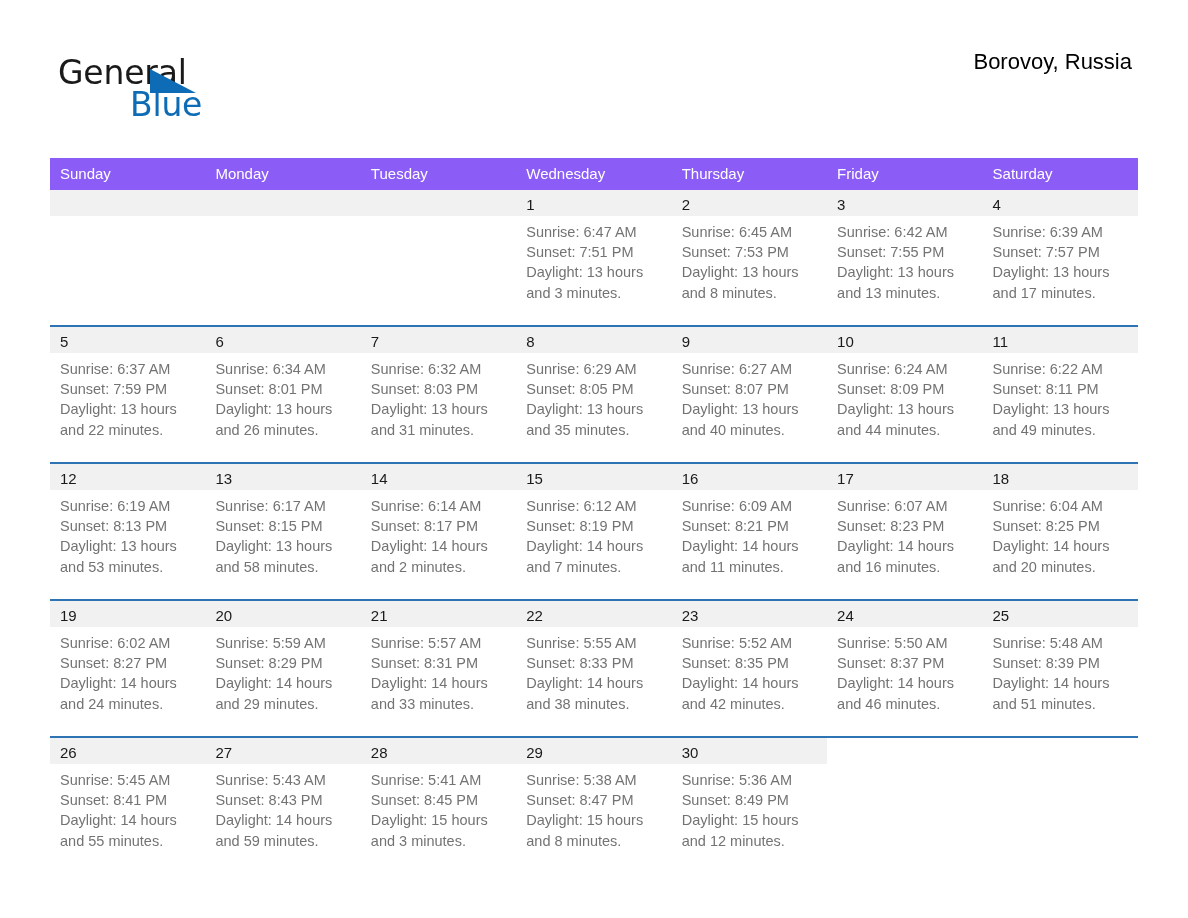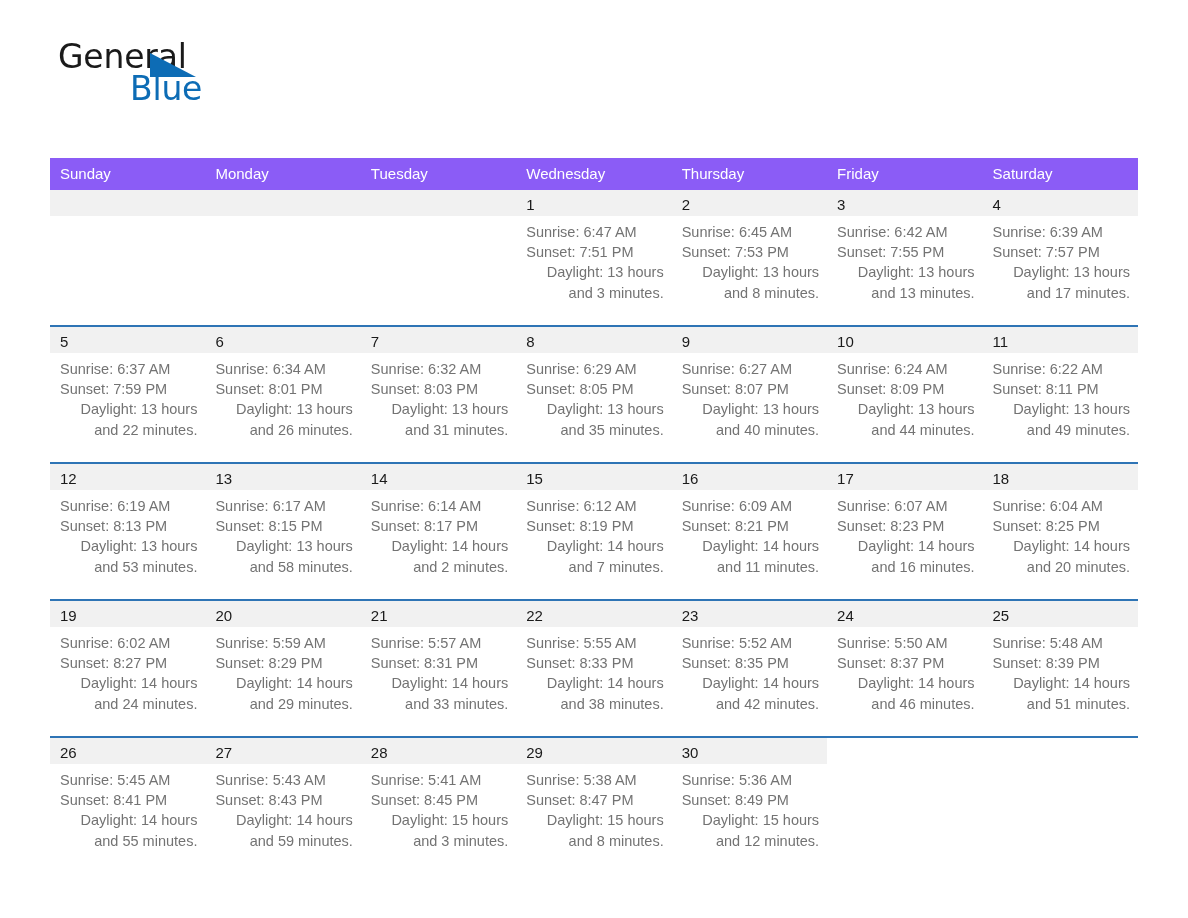--- a/index.html
+++ b/index.html
@@ -25,21 +25,21 @@
   
   .masthead {
     position: absolute;
     left: 0; top: 0;
     width: 1188px;
     height: 158px;
   }
   .logo {
     position: absolute;
     left: 58px;
-    top: 38px;
+    top: 54px;
     width: 200px;
     height: 74px;
   }
   .logo-general {
     position: absolute;
     left: 0;
     top: 0;
     font-size: 33px;
     line-height: 38px;
     color: #1a1a1a;
@@ -142,36 +142,37 @@
   .cell.blank .daynum-band { background: #f1f1f1; }
   .cell.void .daynum-band { background: transparent; }
 
   .info {
     padding: 6px 8px 0 10px;
     font-size: 14.5px;
     line-height: 20.2px;
     color: #737373;
   }
   .info div { white-space: nowrap; }
-  .info .daylight { white-space: normal; text-align: right; }
+  .info .daylight { white-space: normal; }
 </style>
 </head>
 <body>
 
 <div class="page">
 
   <div class="masthead">
 
     <div class="logo">
       <span class="logo-general">General</span>
       <span class="logo-triangle"></span>
       <span class="logo-blue">Blue</span>
     </div>
 
     <div class="title-block">
+      <div class="location-title">Borovoy, Russia</div>
     </div>
 
   </div>
 
   <table class="calendar">
     <colgroup>
       <col>
         <col>
         <col>
         <col>

